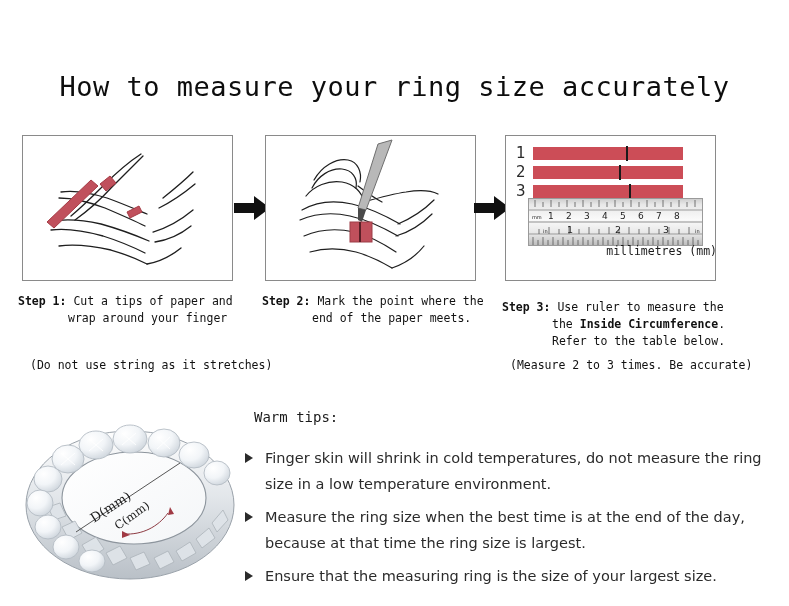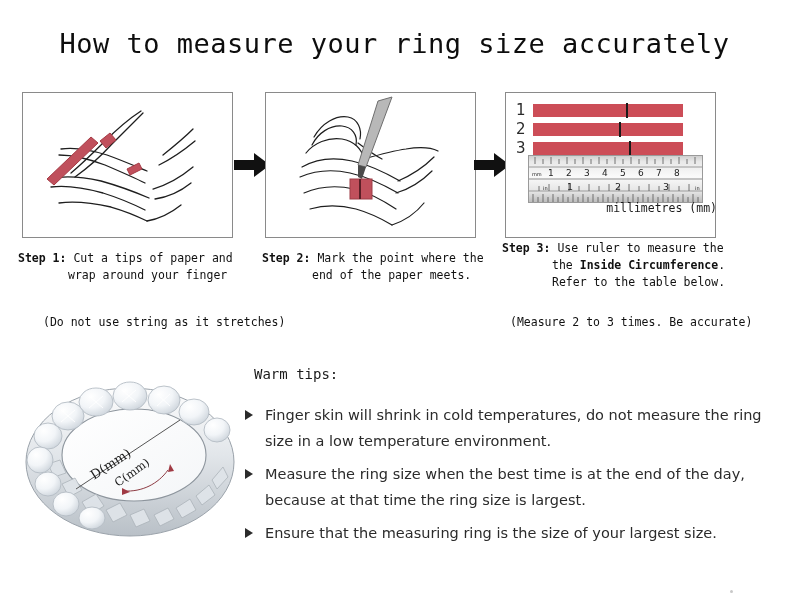--- a/index.html
+++ b/index.html
@@ -4,21 +4,21 @@
 <style>
   html,body{margin:0;padding:0;}
   body{
     width:789px;height:606px;
     background:#ffffff;
     font-family:"DejaVu Sans", sans-serif;
     color:#111;
     position:relative;
     overflow:hidden;
   }
-  .page{position:absolute;inset:0;}
+  .page{position:absolute;inset:0;margin-top:43px;}
 
   
   .title{
     position:absolute;left:0;top:28px;width:789px;
     text-align:center;
     font-family:"DejaVu Sans Mono", monospace;
     font-size:27px;
     letter-spacing:.5px;
     color:#0d0d0d;
     white-space:nowrap;
@@ -47,31 +47,31 @@
   
   .cap{
     position:absolute;
     font-family:"DejaVu Sans Mono", monospace;
     font-size:11.5px;
     line-height:17px;
     color:#111;
   }
   #cap1{left:18px;top:250px;width:240px;}
   #cap2{left:262px;top:250px;width:240px;}
-  #cap3{left:502px;top:240px;width:250px;}
+  #cap3{left:502px;top:256px;width:250px;}
   .cap b{font-weight:bold;}
   .cap .l2{display:block;padding-left:50px;}
   .note{
     position:absolute;
     font-family:"DejaVu Sans Mono", monospace;
     font-size:11.5px;
     color:#111;
     white-space:nowrap;
   }
-  #note1{left:43px;top:315px;}
+  #note1{left:30px;top:315px;}
   #note3{left:510px;top:315px;}
 
   
   .s3{position:relative;width:100%;height:100%;}
   .striprow{position:absolute;left:10px;display:flex;align-items:center;}
   .stripnum{
     font-family:"DejaVu Sans", sans-serif;
     font-size:15px;color:#2a2a2a;width:15px;text-align:left;
   }
   .strip{

